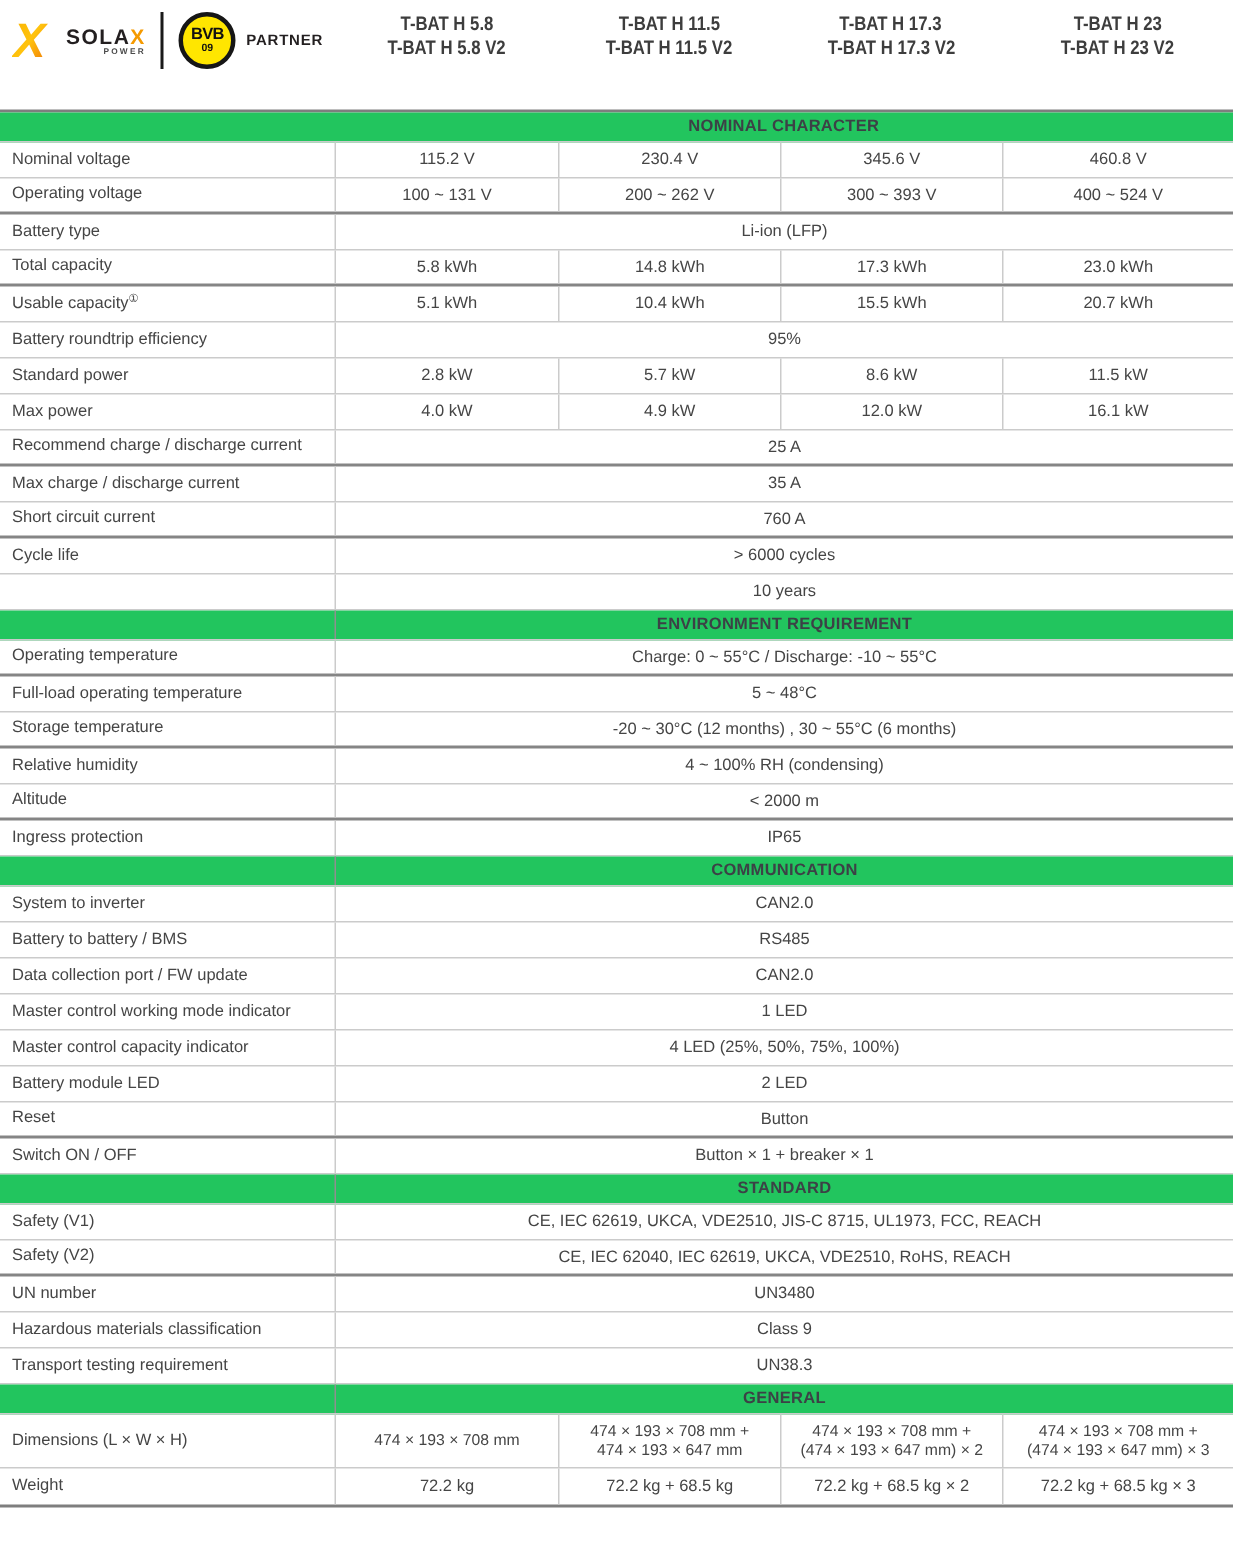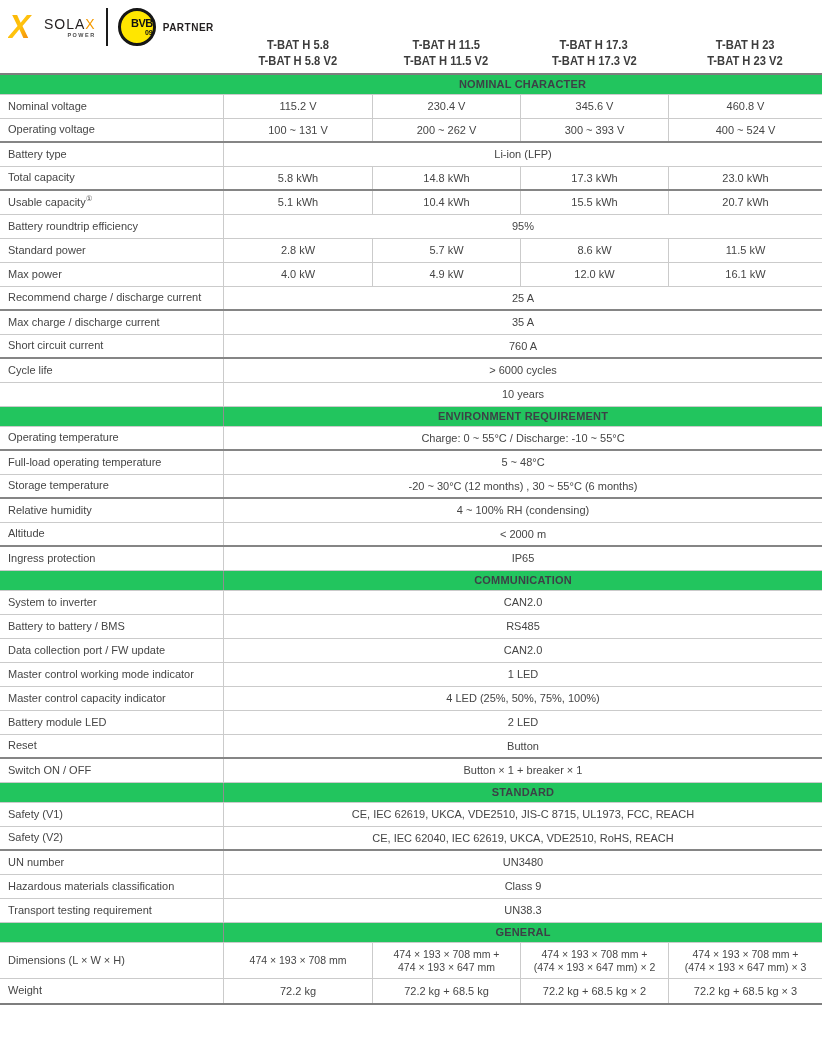--- a/index.html
+++ b/index.html
@@ -16,36 +16,36 @@
     display:grid;
     grid-template-columns:223px 149px 148px 148px 154px;
     height:73px;
   }
   .logos {
     display:flex; align-items:center;
     padding:8px 0 0 8px; align-self:start; gap:7px;
   }
   .solax-logo { display:flex; align-items:center; gap:2px; }
   .solax-words { display:flex; flex-direction:column; align-items:flex-end; }
-  .solax-name { font-weight:normal; font-size:14px; letter-spacing:1px; color:#231f20; line-height:14px; }
+  .solax-name { font-weight:bold; font-size:14px; letter-spacing:1px; color:#231f20; line-height:14px; }
   .solax-name .x-o { color:#f59a00; }
   .solax-power { font-size:5.5px; font-weight:bold; letter-spacing:1.5px; color:#4a4a4a; margin-top:1px; }
   .logo-divider { width:2px; height:38px; background:#1a1a1a; margin:0 3px; }
   .bvb-badge {
     width:38px; height:38px; border-radius:50%;
     background:#ffe600; border:3px solid #161616;
-    display:flex; flex-direction:column; align-items:flex-end; justify-content:center;
+    display:flex; flex-direction:column; align-items:center; justify-content:center;
   }
   .bvb-txt { font-weight:bold; font-size:11px; letter-spacing:-0.5px; color:#111; line-height:11px; }
   .bvb-09  { font-weight:bold; font-size:7px; color:#111; line-height:7px; }
   .partner { font-weight:bold; font-size:10px; letter-spacing:0.5px; color:#231f20; }
 
   .col-title {
     display:flex; flex-direction:column; align-items:center; justify-content:flex-start;
-    padding-top:37px;
+    padding-top:8px;
   }
   .col-title .t {
     font-weight:bold; font-size:13px; line-height:15.5px; color:#3d3d3d;
     white-space:nowrap; transform:scaleX(0.86); transform-origin:center;
   }
 
   
   .table { border-top:2px solid #7e7e7e; border-bottom:2px solid #7e7e7e; }
   .row {
     display:grid;

